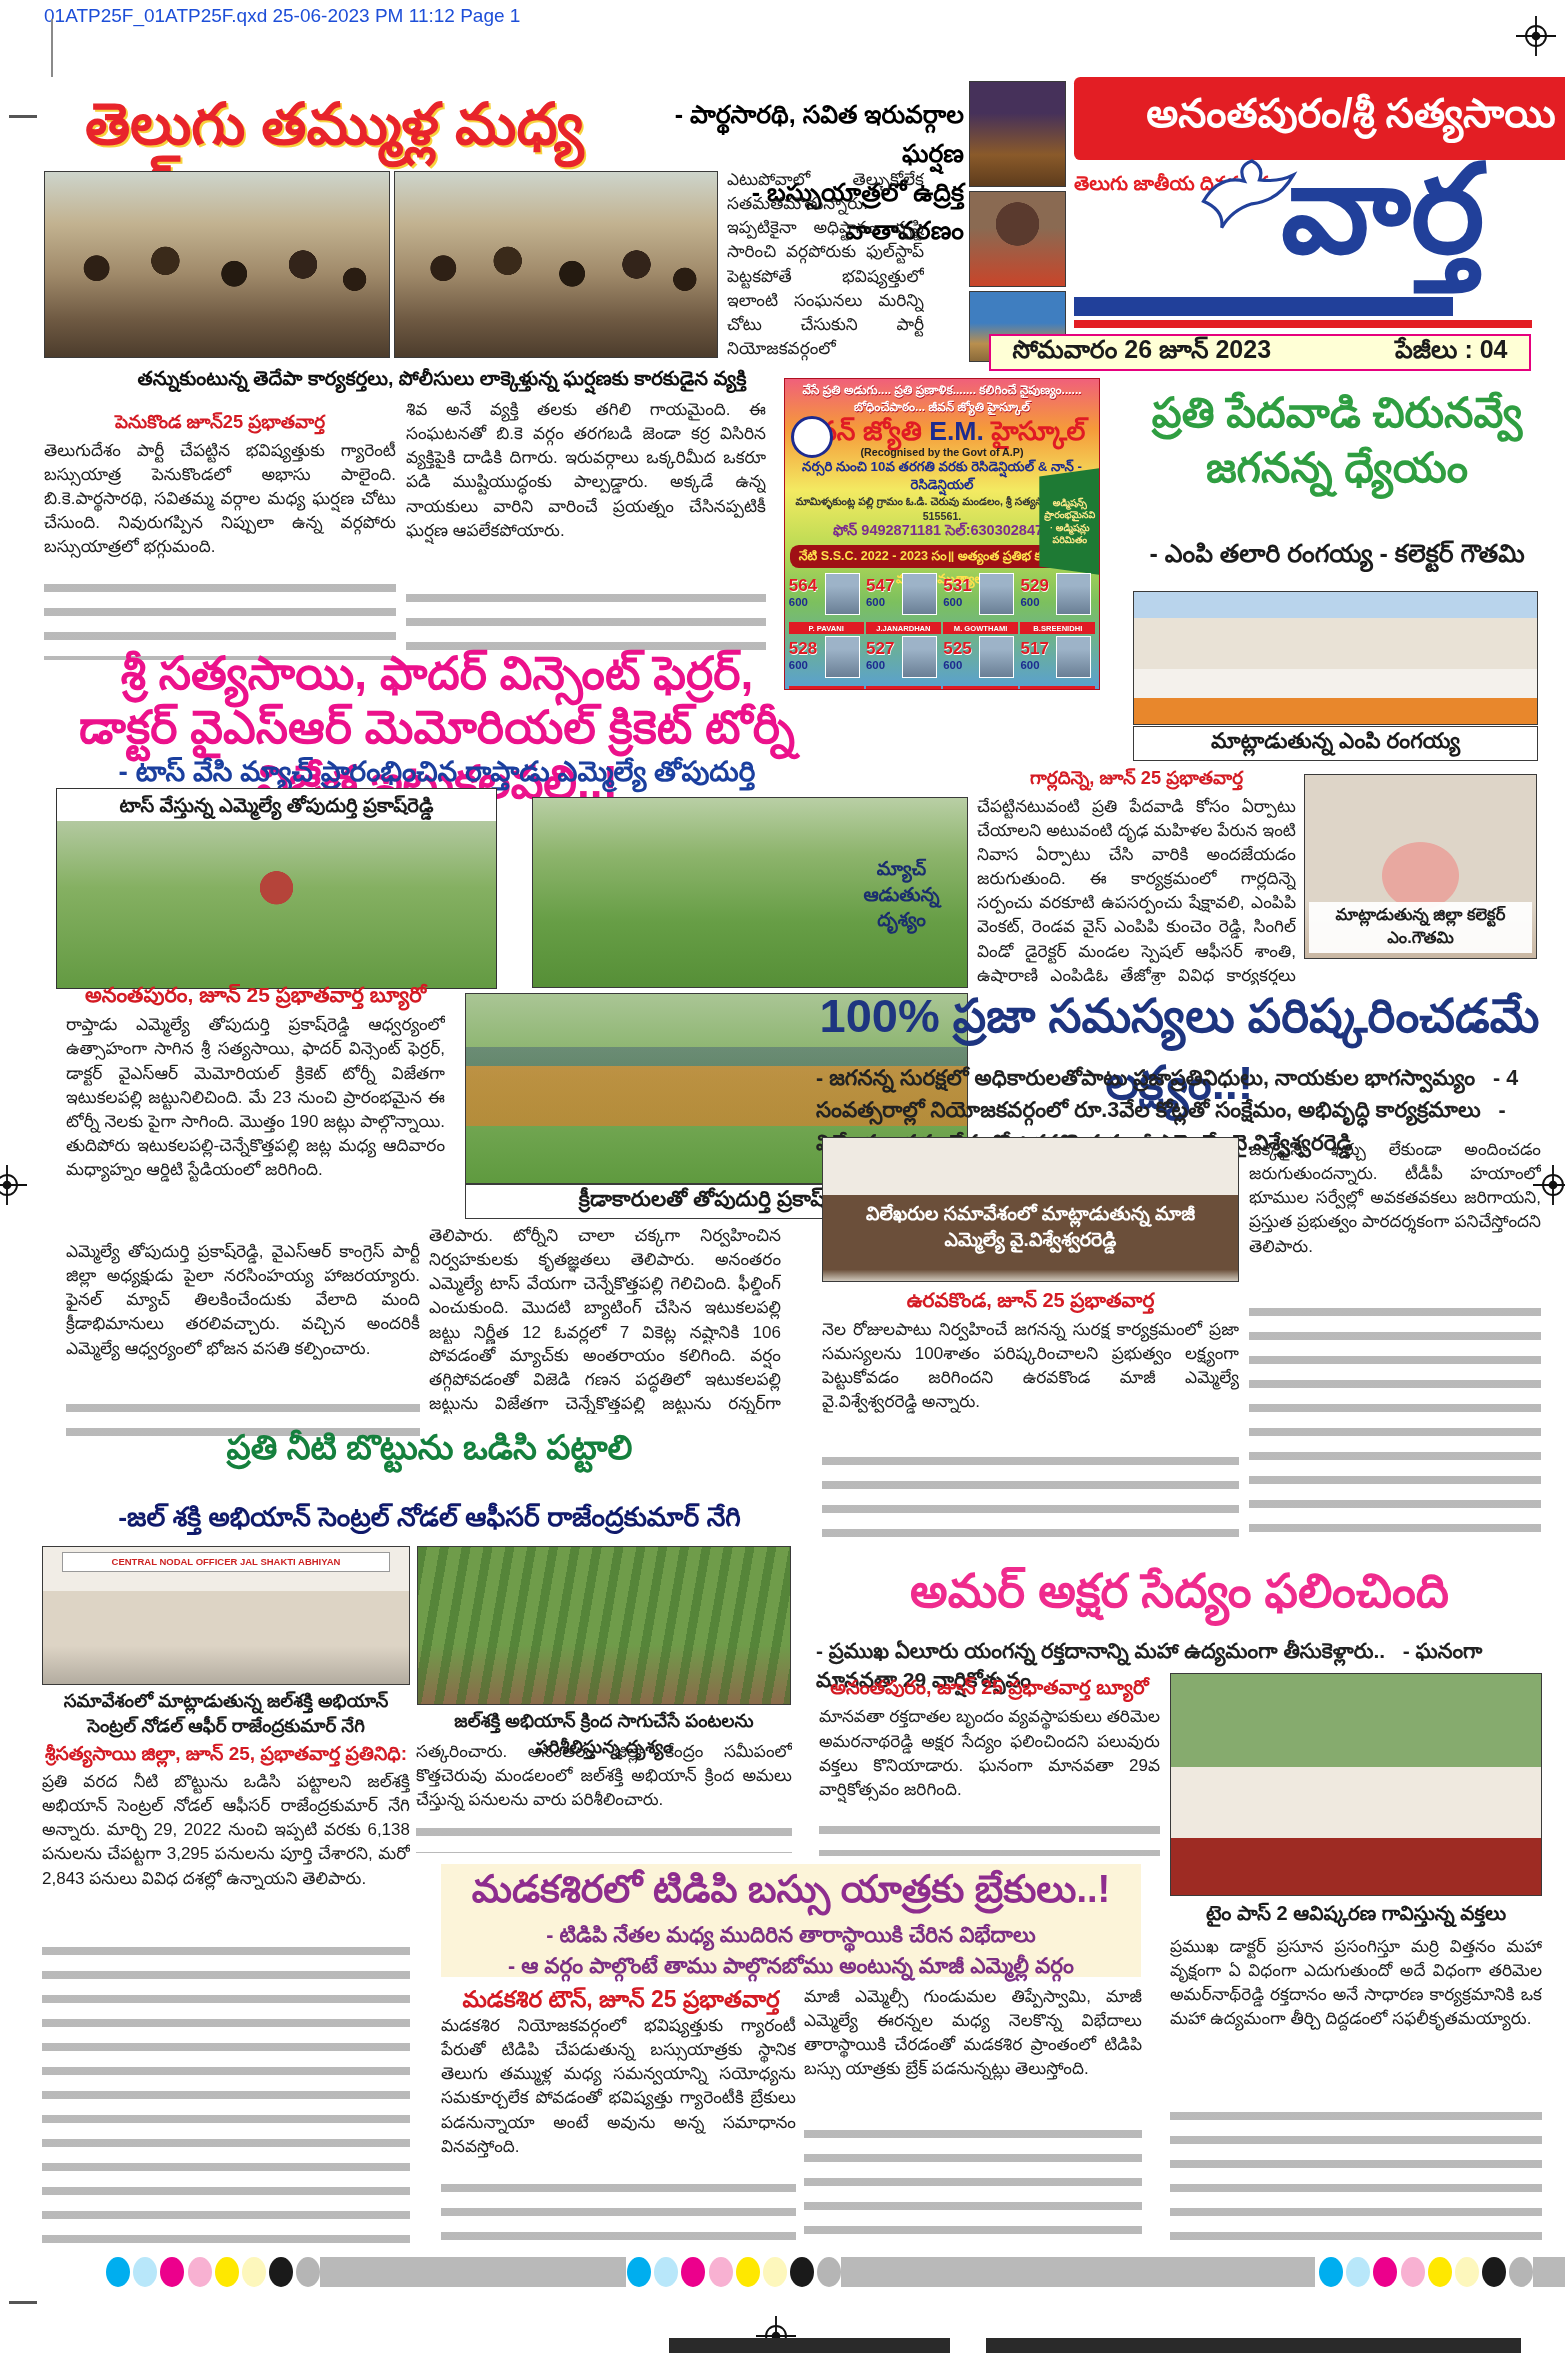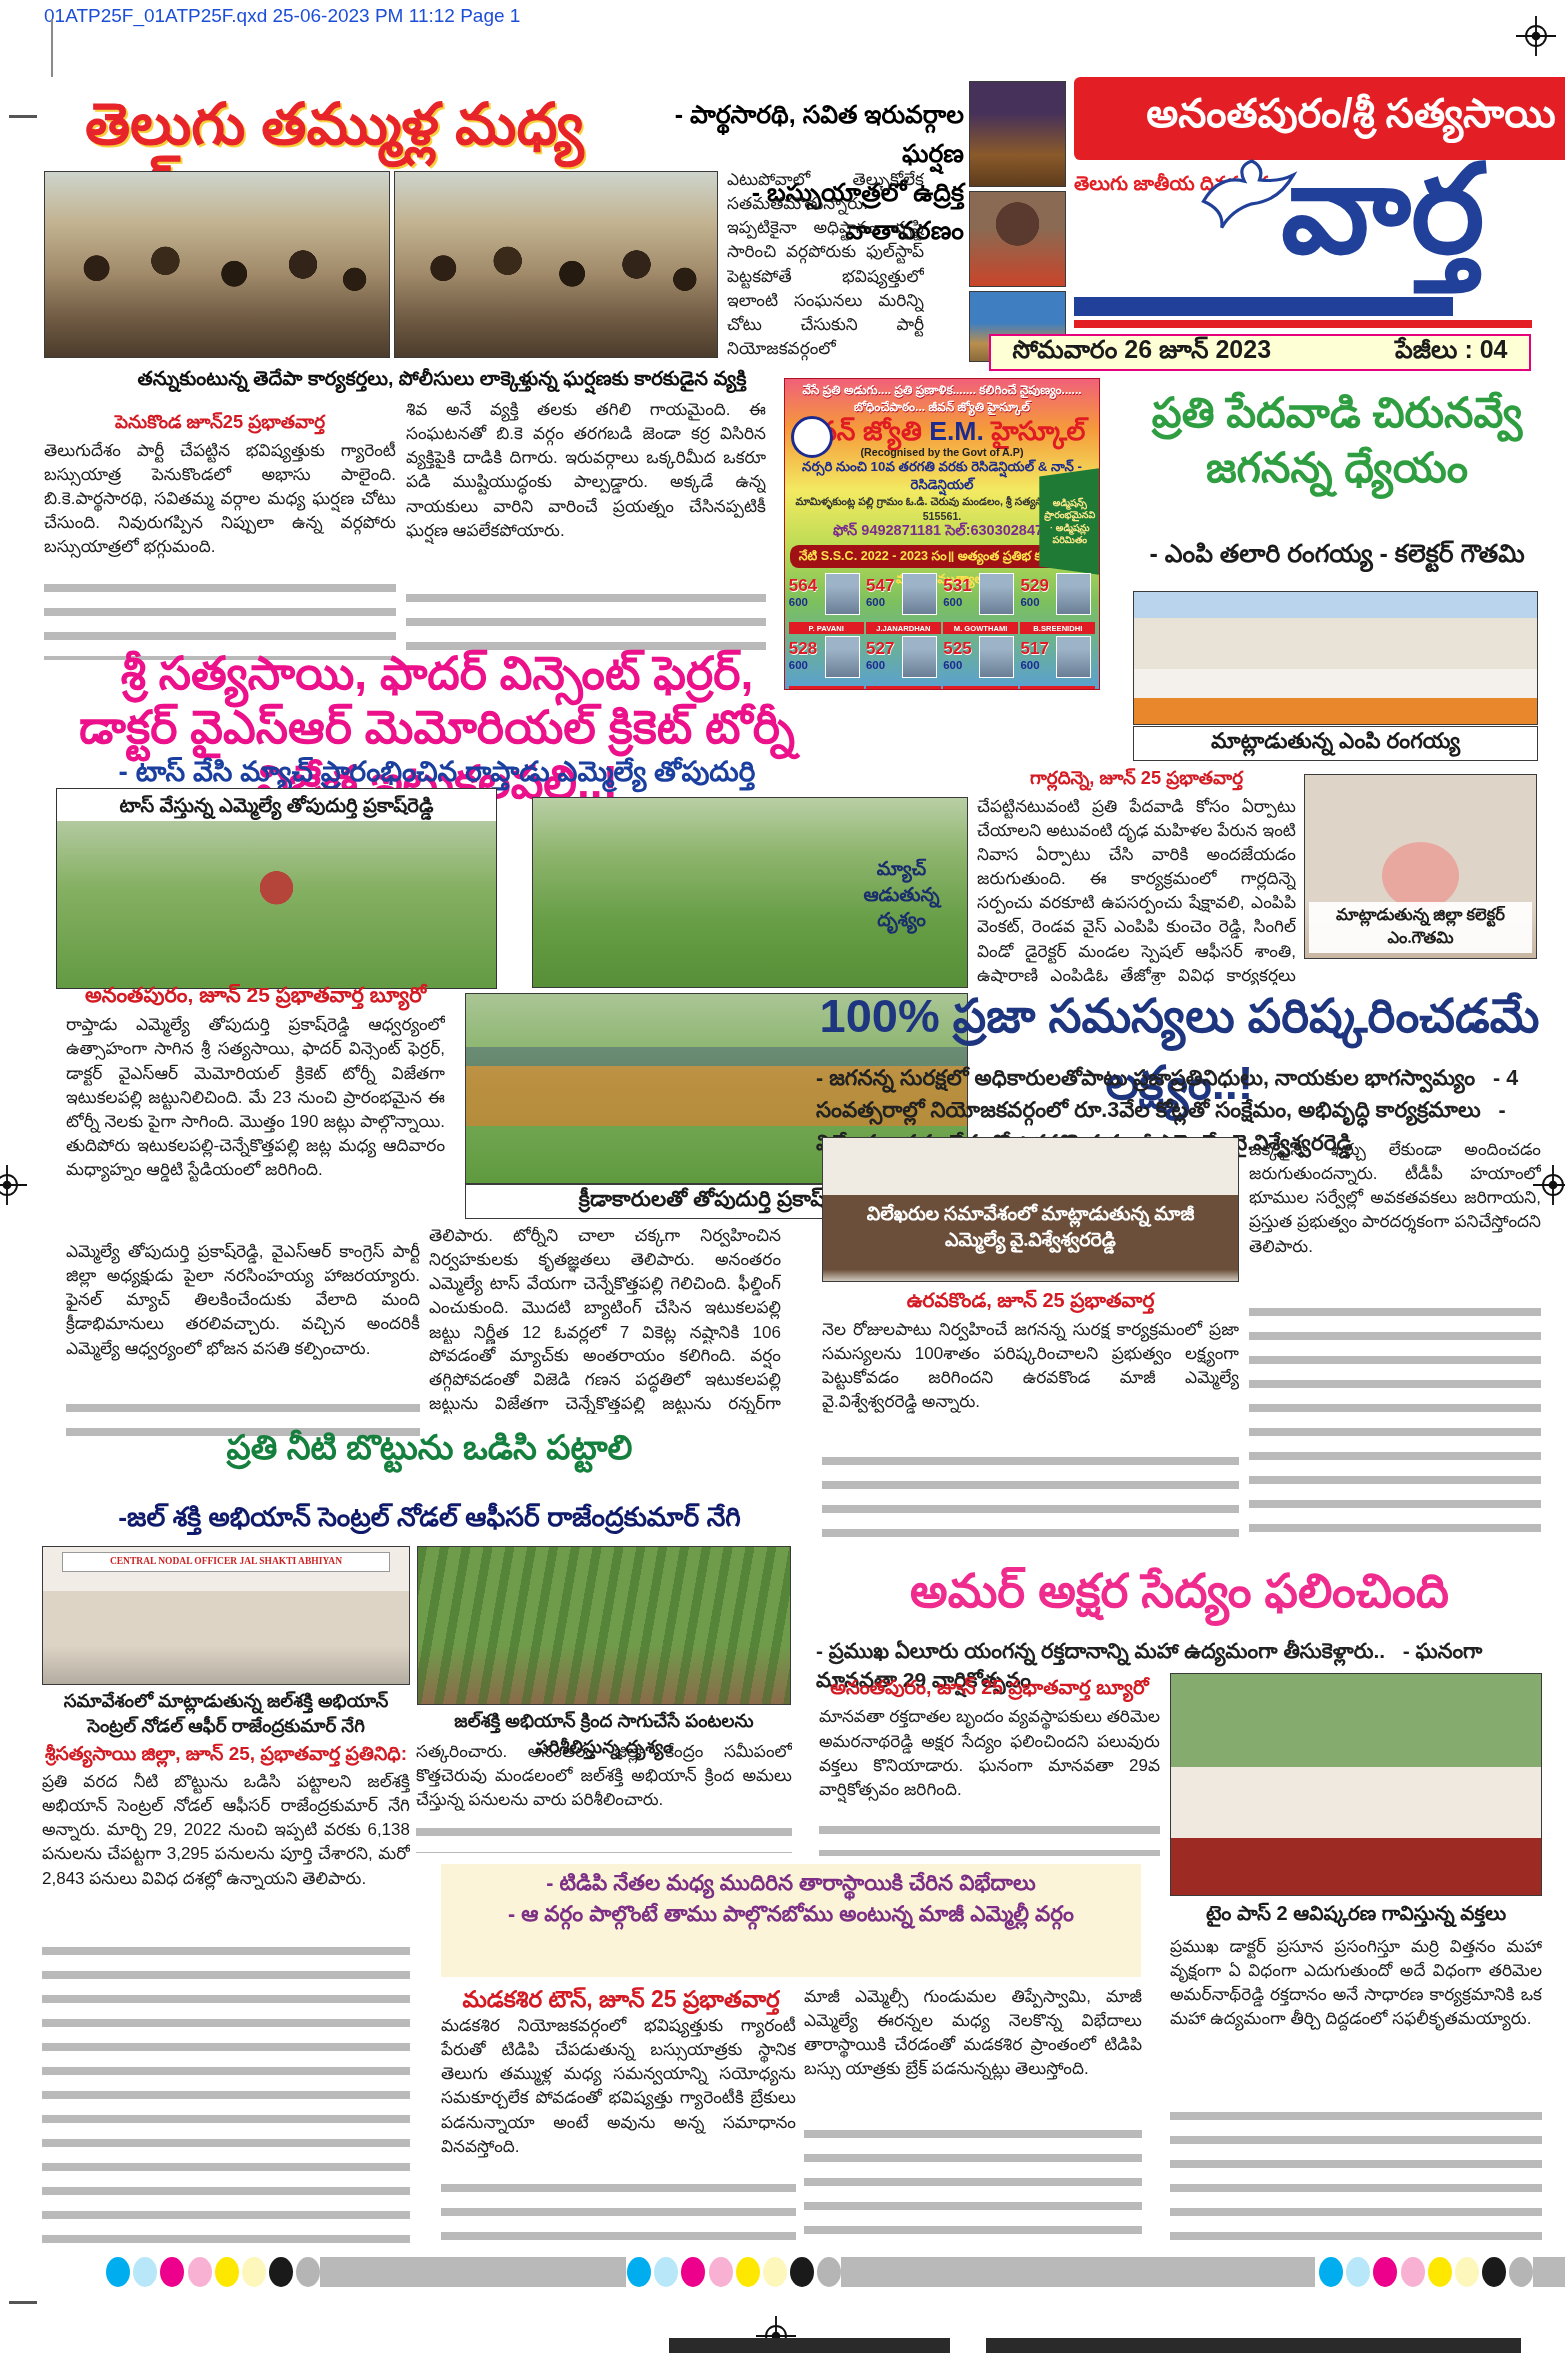--- a/index.html
+++ b/index.html
@@ -4,21 +4,21 @@
 <style>
   html,body{margin:0;padding:0;background:#e9e9e9;}
   .page{position:relative;width:1565px;height:2354px;background:#fff;overflow:hidden;
         font-family:"Liberation Sans","DejaVu Sans",sans-serif;color:#1b1b1b;}
   .a{position:absolute;}
   .b{font-weight:bold;}
   .ctr{text-align:center;}
   .body{font-size:17px;line-height:1.42;text-align:justify;color:#1c1c1c;overflow:hidden;}
   .dl{color:#d41b24;font-weight:bold;text-align:center;font-size:18.3px;line-height:1.3;margin-bottom:5px;}
   .flr{width:100%;background:repeating-linear-gradient(#a8a8a8 0 8.2px,transparent 8.2px 24px);opacity:.8;margin-top:6.3px;}
-  .photo{position:absolute;border:1.3px solid #3a3a3a;box-sizing:border-box;overflow:hidden;font-family:Liberation Serif, serif;}
+  .photo{position:absolute;border:1.3px solid #3a3a3a;box-sizing:border-box;overflow:hidden;}
   .capband{background:#fff;border:1.3px solid #3a3a3a;box-sizing:border-box;display:flex;align-items:center;justify-content:center;font-weight:bold;}
   
   .ph-crowd{background:
      radial-gradient(circle at 15% 52%,#2e2015 0 12.6px,transparent 13.3px),
      radial-gradient(circle at 35% 48%,#3a2a1a 0 14px,transparent 14.5px),
      radial-gradient(circle at 55% 55%,#241a10 0 12.6px,transparent 13.3px),
      radial-gradient(circle at 75% 50%,#33241a 0 14px,transparent 14.5px),
      radial-gradient(circle at 90% 58%,#2a1d12 0 11.4px,transparent 12px),
      linear-gradient(180deg,#cdd4cb 0%,#c2b290 28%,#a08a6a 55%,#6e5942 80%,#4c3c2c 100%);}
   .ph-field{background:linear-gradient(180deg,#b9cfa5 0%,#8db46c 30%,#679e46 65%,#568f37 100%);}
@@ -272,20 +272,21 @@
   <div class="a" style="left:42px;top:1770px;width:368px;height:480px;">
     <div class="body" style="height:171px;">ప్రతి వరద నీటి బొట్టును ఒడిసి పట్టాలని జల్‌శక్తి అభియాన్ సెంట్రల్ నోడల్ ఆఫీసర్ రాజేంద్రకుమార్ నేగి అన్నారు. మార్చి 29, 2022 నుంచి ఇప్పటి వరకు 6,138 పనులను చేపట్టగా 3,295 పనులను పూర్తి చేశారని, మరో 2,843 పనులు వివిధ దశల్లో ఉన్నాయని తెలిపారు.</div>
     <div class="flr" style="height:297px;"></div>
   </div>
   <div class="a" style="left:416px;top:1740px;width:376px;height:121px;">
     <div class="body" style="height:82px;">సత్కరించారు. అనంతరం జిల్లా కేంద్రం సమీపంలో కొత్తచెరువు మండలంలో జల్‌శక్తి అభియాన్ క్రింద అమలు చేస్తున్న పనులను వారు పరిశీలించారు.</div>
     <div class="flr" style="height:25px;"></div>
   </div>
 
   <div class="a" style="left:441px;top:1864px;width:700px;height:113px;background:#fcf4d9;box-sizing:border-box;padding-top:3.8px;">
+    <div class="b ctr" style="font-size:38px;color:#8e2d8e;">మడకశిరలో టిడిపి బస్సు యాత్రకు బ్రేకులు..!</div>
     <div class="b ctr" style="font-size:21.5px;line-height:1.45;color:#7c2f84;">
       <div>- టిడిపి నేతల మధ్య ముదిరిన తారాస్థాయికి చేరిన విభేదాలు</div>
       <div>- ఆ వర్గం పాల్గొంటే తాము పాల్గొనబోము అంటున్న మాజీ ఎమ్మెల్లీ వర్గం</div>
     </div>
   </div>
   <div class="a dl" style="left:441px;top:1985px;width:360px;font-size:23px;">మడకశిర టౌన్, జూన్ 25 ప్రభాతవార్త</div>
   <div class="a" style="left:441px;top:2014px;width:355px;height:238px;">
     <div class="body" style="height:164px;">మడకశిర నియోజకవర్గంలో భవిష్యత్తుకు గ్యారంటీ పేరుతో టిడిపి చేపడుతున్న బస్సుయాత్రకు స్థానిక తెలుగు తమ్ముళ్ల మధ్య సమన్వయాన్ని సయోధ్యను సమకూర్చలేక పోవడంతో భవిష్యత్తు గ్యారెంటీకి బ్రేకులు పడనున్నాయా అంటే అవును అన్న సమాధానం వినవస్తోంది.</div>
     <div class="flr" style="height:63px;"></div>
   </div>

